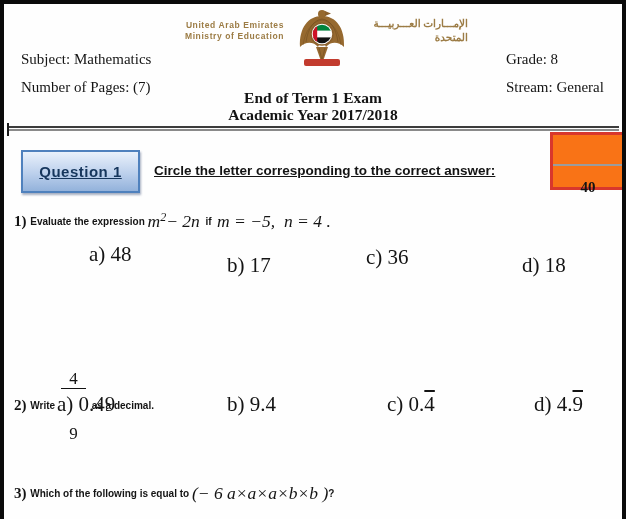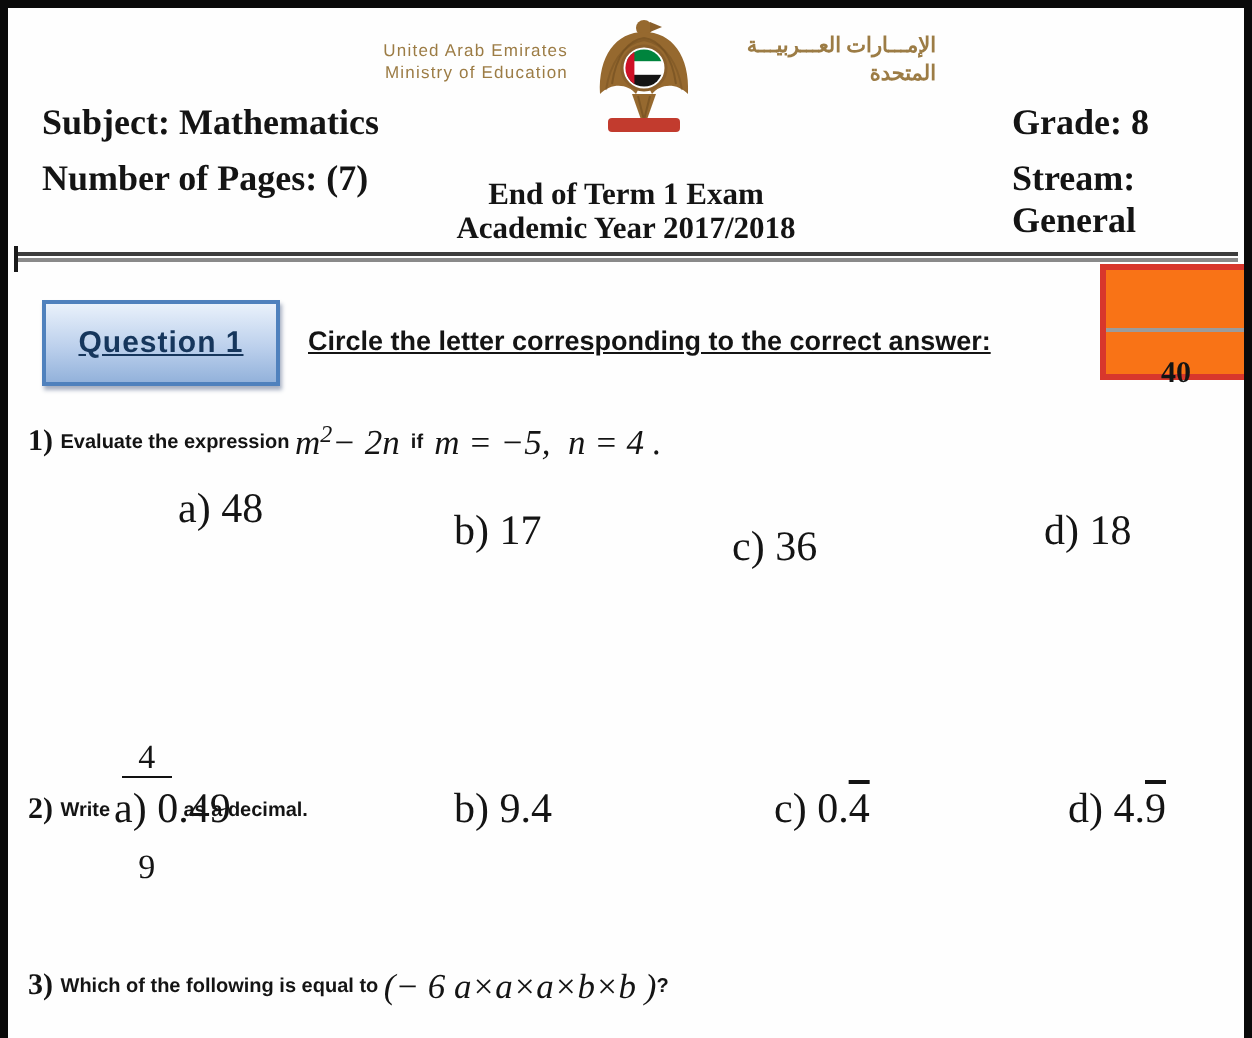--- a/index.html
+++ b/index.html
@@ -8,31 +8,31 @@
     position:relative; width:626px; height:519px;
     background:#fefefe; overflow:hidden;
     border-left:4px solid #0a0a0a; border-top:4px solid #0a0a0a; border-right:4px solid #0a0a0a;
     font-family:"Liberation Serif", serif; color:#141414;
   }
   .abs { position:absolute; }
 
   
   .ministry-en {
     left:150px; top:16px; width:130px; text-align:right;
-    font-family:"Liberation Sans", sans-serif; font-weight:normal;
+    font-family:"Liberation Sans", sans-serif; font-weight:bold;
     font-size:8.5px; line-height:11px; letter-spacing:.6px; color:#9c7c45;
   }
   .ministry-ar {
     left:352px; top:13px; width:112px; direction:rtl; text-align:right;
     font-size:10.5px; line-height:14px; font-weight:bold; color:#9c7c45;
   }
   .emblem { left:292px; top:4px; width:52px; height:59px; }
 
   
-  .info { font-weight:bold; font-size:18px; }
+  .info { font-weight:normal; font-size:15px; }
   .subject { left:17px; top:47px; }
   .pages   { left:17px; top:75px; }
   .grade   { left:502px; top:47px; }
   .stream  { left:502px; top:75px; }
   .title-line { left:0; right:0; text-align:center; font-weight:bold; font-size:15.5px; }
   .title1 { top:85px; }
   .title2 { top:102px; }
 
   
   .divider { left:3px; right:3px; top:122px; height:5px;
@@ -69,21 +69,21 @@
 
   .frac { display:inline-block; text-align:center; font-size:17px; line-height:1.02;
     vertical-align:middle; font-style:normal; }
   .frac .fnum { display:block; border-bottom:1.6px solid #111; padding:0 5px 1px; }
   .frac .fden { display:block; padding-top:1px; }
 
   
   .opt { position:absolute; font-size:21px; white-space:pre; }
   .ov { text-decoration:overline; }
   .q1o0 { left:85px;  top:238px; } .q1o1 { left:223px; top:249px; }
-  .q1o2 { left:362px; top:257px; } .q1o3 { left:518px; top:249px; }
+  .q1o2 { left:362px; top:241px; } .q1o3 { left:518px; top:249px; }
   .q2o0 { left:53px;  top:388px; } .q2o1 { left:223px; top:388px; }
   .q2o2 { left:383px; top:388px; } .q2o3 { left:530px; top:388px; }
 </style>
 </head>
 <body>
 
 <div class="page">
 
   <div class="abs ministry-en">
     <div>United Arab Emirates</div>

